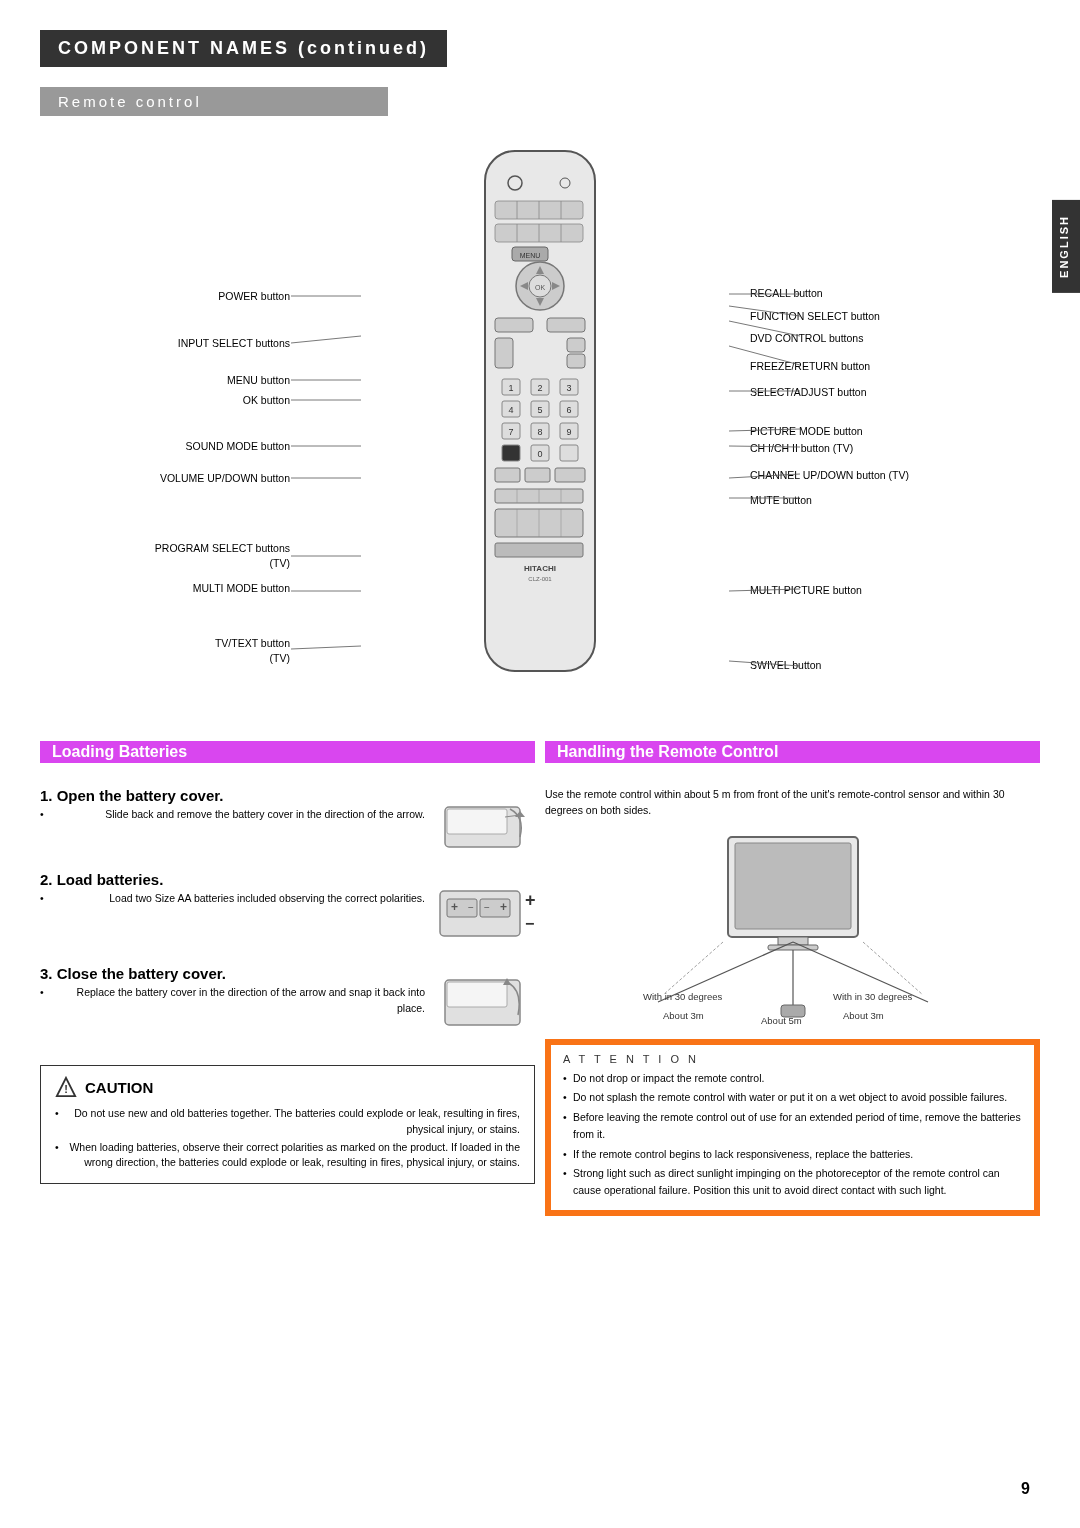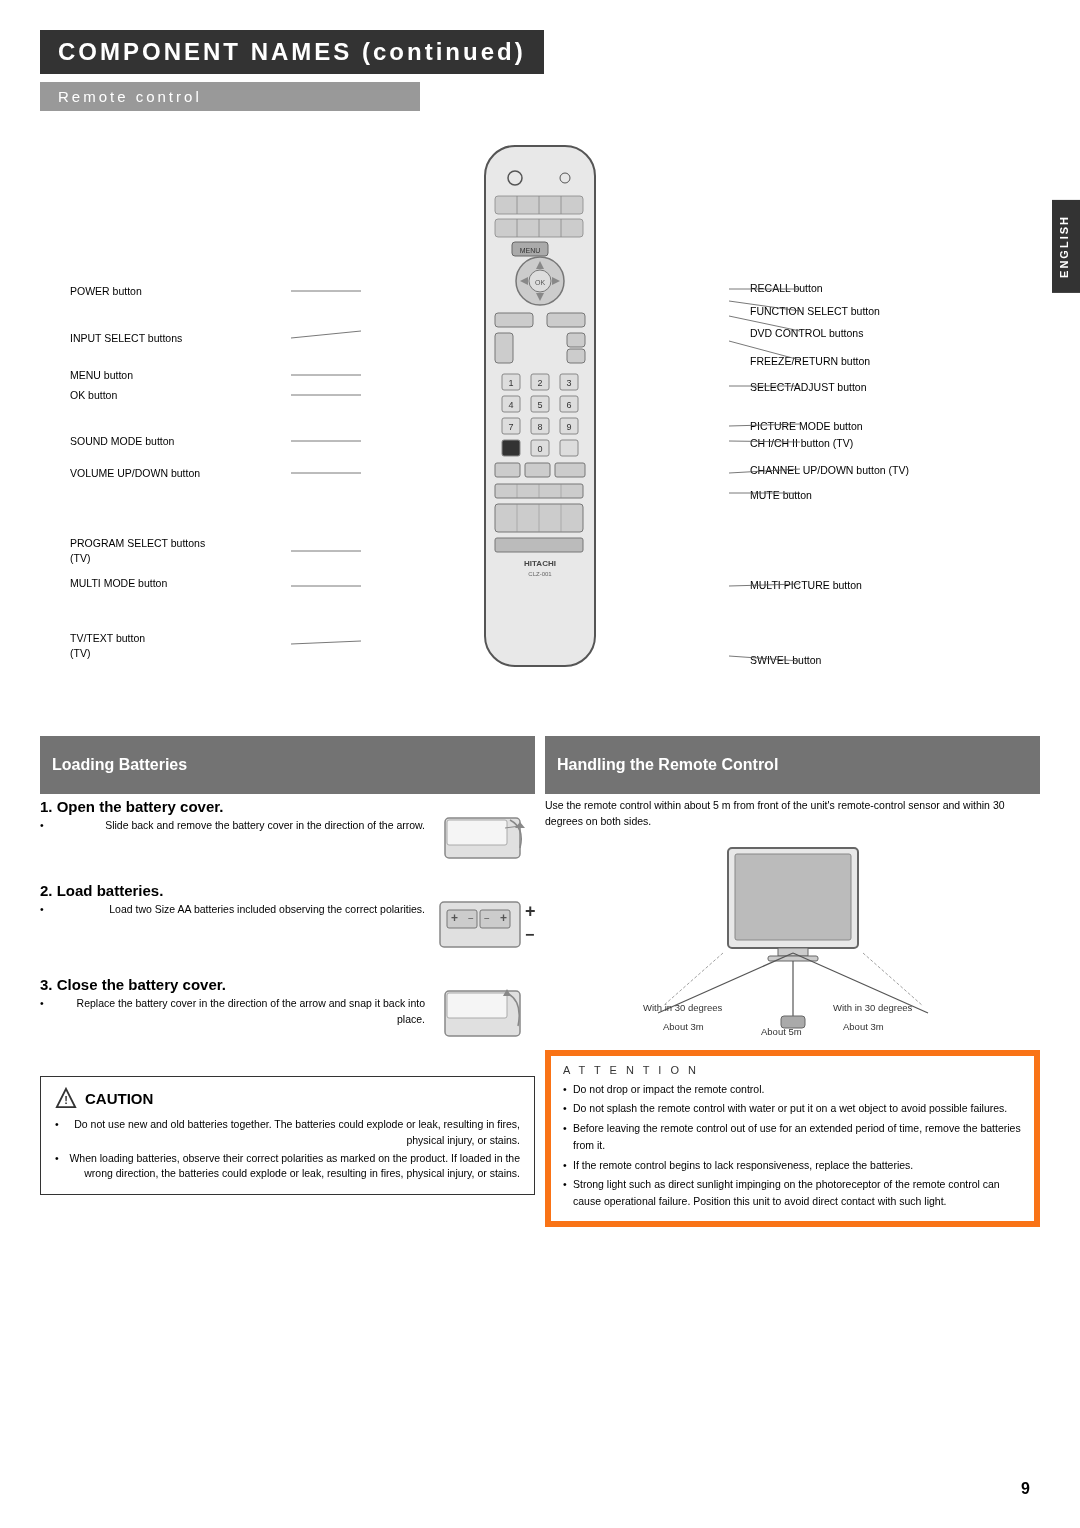--- a/index.html
+++ b/index.html
@@ -36,37 +36,37 @@
       font-weight: bold;
       letter-spacing: 2px;
       padding: 15px 6px;
       text-align: center;
     }
 
     
     .header-title {
       background: #333;
       color: #fff;
-      font-size: 24px;
+      font-size: 18px;
       font-weight: bold;
       letter-spacing: 3px;
       padding: 8px 18px;
       display: inline-block;
-      margin-bottom: 8px;
+      margin-bottom: 20px;
     }
 
     .subtitle-bar {
       background: #999;
       color: #fff;
       font-size: 15px;
       letter-spacing: 3px;
       padding: 6px 18px;
       display: block;
       margin-bottom: 15px;
-      width: 380px;
+      width: 348px;
     }
 
     
     .remote-section {
       display: flex;
       justify-content: center;
       position: relative;
       margin-bottom: 20px;
       height: 590px;
     }
@@ -74,21 +74,21 @@
     .remote-diagram {
       position: relative;
       width: 940px;
       height: 590px;
     }
 
     
     .label-left {
       position: absolute;
       left: 0;
-      text-align: left;
+      text-align: right;
       font-size: 10.5px;
       line-height: 1.4;
     }
 
     .label-right {
       position: absolute;
       right: 0;
       text-align: left;
       font-size: 10.5px;
       line-height: 1.4;
@@ -106,26 +106,26 @@
       display: flex;
       flex-direction: column;
       gap: 8px;
     }
 
     .right-column {
       flex: 1;
     }
 
     .section-header {
-      background: #737373;
+      background: #d946ef;
       color: #fff;
       font-size: 16px;
       font-weight: bold;
-      padding: 20px 12px;
-      margin-bottom: 4px;
+      padding: 2px 12px;
+      margin-bottom: 24px;
     }
 
     .step-title {
       font-weight: bold;
       font-size: 15px;
       margin-bottom: 3px;
     }
 
     .step-content {
       font-size: 10.5px;

